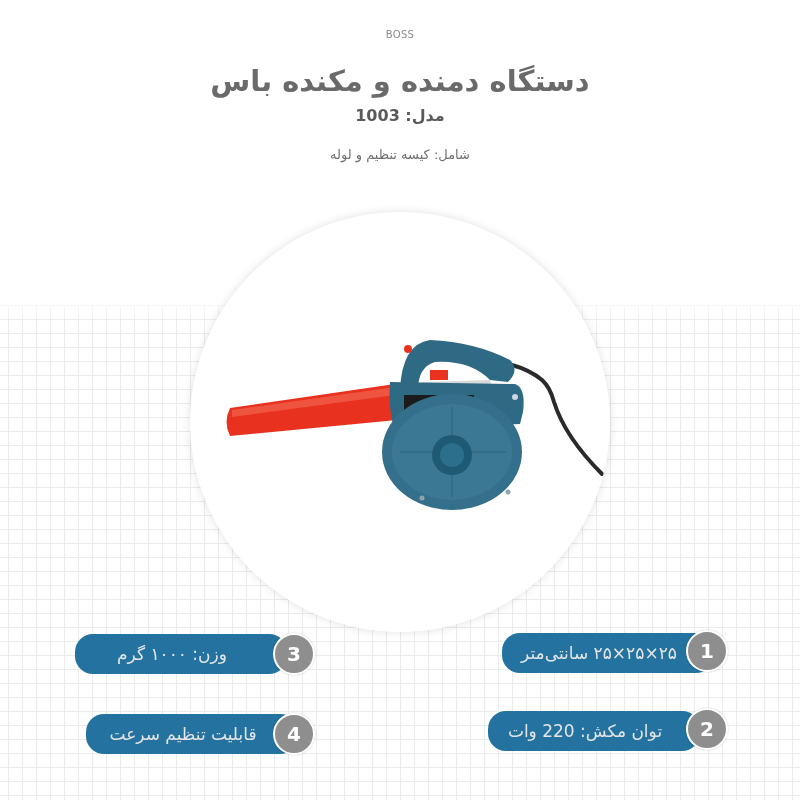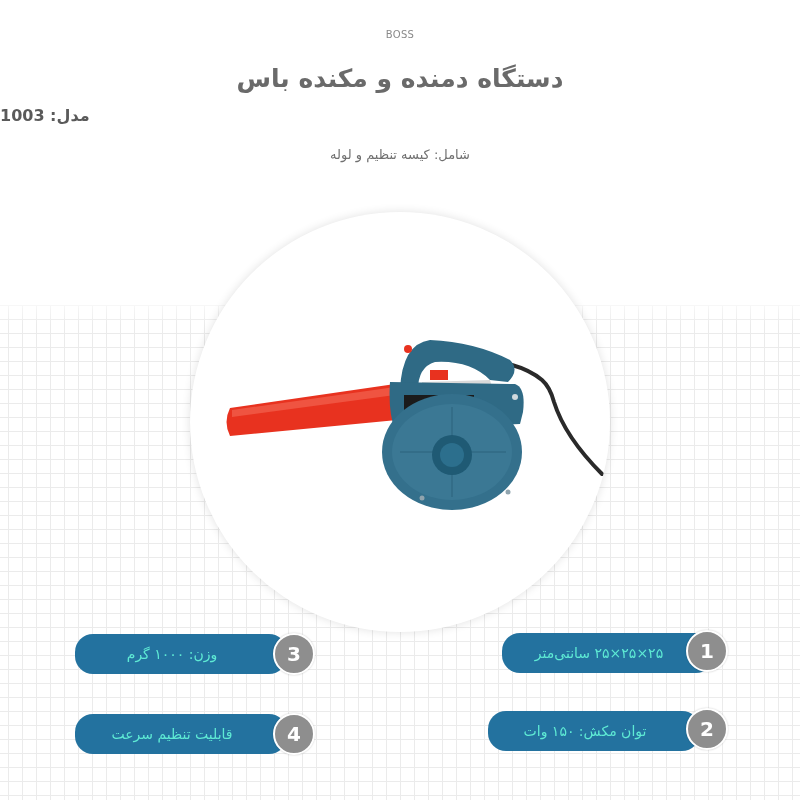--- a/index.html
+++ b/index.html
@@ -19,42 +19,42 @@
     .grid-fade {
       position: absolute; left: 0; top: 305px; width: 800px; height: 20px;
       background: linear-gradient(to bottom, rgba(255,255,255,0.6), rgba(255,255,255,0));
     }
     .brand {
       position: absolute; top: 29px; left: 0; width: 800px; text-align: center;
       font-size: 10px; color: #8a8a8a; letter-spacing: 0.3px;
     }
     .title {
       position: absolute; top: 64px; left: 0; width: 800px; text-align: center;
-      font-size: 25px; font-weight: bold; color: #6a6a6a; direction: rtl;
+      font-size: 29px; font-weight: bold; color: #6a6a6a; direction: rtl;
     }
     .model {
-      position: absolute; top: 106px; left: 0; width: 800px; text-align: left;
+      position: absolute; top: 106px; left: 0; width: 800px; text-align: center;
       font-size: 16px; font-weight: bold; color: #5a5a5a; direction: rtl;
     }
     .includes {
       position: absolute; top: 147px; left: 0; width: 800px; text-align: center;
       font-size: 13px; color: #707070; direction: rtl;
     }
     .product-circle {
       position: absolute; left: 190px; top: 212px; width: 420px; height: 420px;
       border-radius: 50%; background: #ffffff;
       box-shadow: 0 0 10px rgba(0,0,0,0.12);
       overflow: hidden;
     }
     .product-circle svg { position: absolute; left: 0; top: 0; }
     .pill {
       position: absolute; height: 40px; border-radius: 18px;
-      background: #23729f; color: #5eead4;
+      background: #23729f; color: #e5e5e5;
       display: flex; align-items: center; justify-content: center;
-      font-size: 14px; direction: rtl; box-sizing: border-box;
+      font-size: 17px; direction: rtl; box-sizing: border-box;
       padding-right: 18px;
     }
     .badge {
       position: absolute; width: 38px; height: 38px; border-radius: 50%;
       background: #8e8e8e; border: 2px solid #ffffff;
       color: #ffffff; font-weight: bold; font-size: 20px;
       display: flex; align-items: center; justify-content: center;
       box-shadow: 0 0 2px rgba(0,0,0,0.2);
     }
   </style>
@@ -100,25 +100,25 @@
     <circle cx="318" cy="280" r="2.5" fill="#90a4ae"></circle>
   </svg>
 </div>
 
 <div class="pill" style="left:488px; top:633px; width:212px;margin-left:14px;">
   <span>۲۵×۲۵×۲۵ سانتی‌متر</span>
 </div>
 <div class="badge" style="left:686px; top:630px;">1</div>
 
 <div class="pill" style="left:488px; top:711px; width:212px;">
-  <span>توان مکش: ۱۵۰ وات</span>
+  <span>توان مکش: 220 وات</span>
 </div>
 <div class="badge" style="left:686px; top:708px;">2</div>
 
 <div class="pill" style="left:75px; top:634px; width:212px;">
   <span>وزن: ۱۰۰۰ گرم</span>
 </div>
 <div class="badge" style="left:273px; top:633px;">3</div>
 
-<div class="pill" style="left:75px; top:714px; width:212px;">
+<div class="pill" style="left:86px; top:714px; width:212px;">
   <span>قابلیت تنظیم سرعت</span>
 </div>
 <div class="badge" style="left:273px; top:713px;">4</div>
 
 </body></html>

